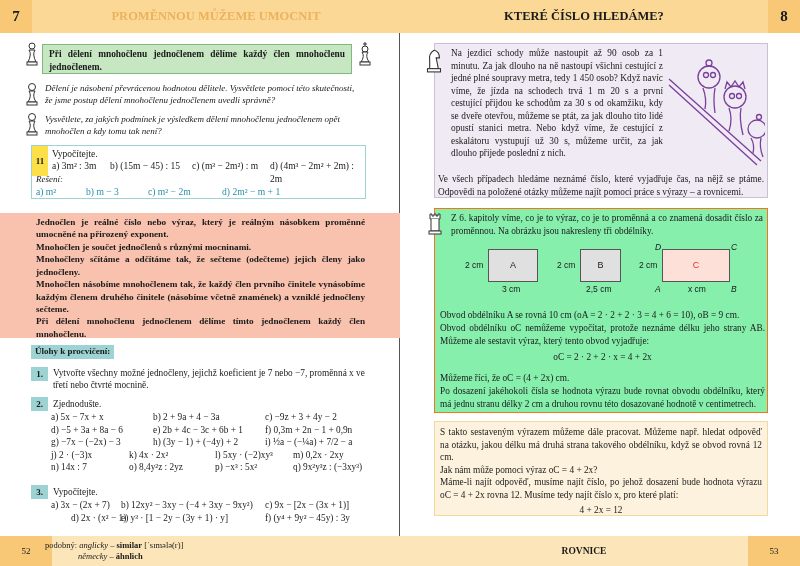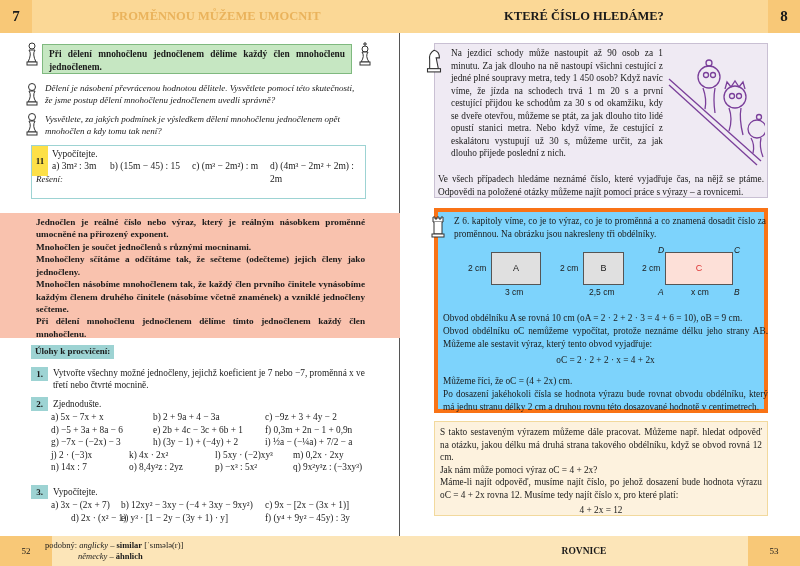--- a/index.html
+++ b/index.html
@@ -36,21 +36,21 @@
 .pink{position:absolute;left:0;top:213px;width:400px;height:125px;background:#f9c2ae;padding:3px 35px 3px 36px;font-weight:bold;font-size:9.2px;text-align:justify;line-height:1.35}
 .pink p{margin:0}
 .tasks{position:absolute;left:31px;top:345px;width:340px}
 .tasks .th{display:inline-block;background:#9dd3d3;font-weight:bold;font-size:9px;padding:1px 4px}
 .tn{display:inline-block;background:#9dd3d3;font-weight:bold;width:17px;text-align:center;font-size:9px;margin-right:5px;height:14px;line-height:14px}
 .task{position:absolute;left:0;width:340px;font-size:9.3px}
 .grid{margin-left:20px;position:relative}
 .grid .ln{position:relative;height:12.5px;white-space:nowrap}
 .grid .ln span{position:absolute;top:0}
 .box{position:absolute;background:#efeaf3;border:1px solid #c9c0d3}
-.box2{position:absolute;background:#7dd3fc;border:4px solid #f97316}
+.box2{position:absolute;background:#86efac;border:1px solid #f97316}
 .box3{position:absolute;background:#fdf2de;border:1px solid #f2d99d}
 .txt{font-size:9.3px;text-align:justify;line-height:1.35}
 .rect{position:absolute;border:1px solid #555;font-family:"Liberation Sans",sans-serif;font-size:9px;text-align:center}
 .dimlbl{position:absolute;font-family:"Liberation Sans",sans-serif;font-size:8.5px}
 .center{text-align:center}
 .it{font-style:italic}
 </style>
 </head>
 <body>
 
@@ -94,20 +94,26 @@
       <div class="body">
         <div>Vypočítejte.</div>
         <div class="row" style="position:relative;height:13px">
           <span style="position:absolute;left:0">a) 3m² : 3m</span>
           <span style="position:absolute;left:58px">b) (15m − 45) : 15</span>
           <span style="position:absolute;left:140px">c) (m³ − 2m²) : m</span>
           <span style="position:absolute;left:218px">d) (4m³ − 2m² + 2m) : 2m</span>
         </div>
       </div>
       <div class="sol-title">Řešení:</div>
+      <div class="row sol" style="position:relative;height:13px">
+        <span style="position:absolute;left:0">a) m²</span>
+        <span style="position:absolute;left:50px">b) m − 3</span>
+        <span style="position:absolute;left:112px">c) m² − 2m</span>
+        <span style="position:absolute;left:186px">d) 2m² − m + 1</span>
+      </div>
     </div>
 
     <div class="pink">
       <p>Jednočlen je reálné číslo nebo výraz, který je reálným násobkem proměnné umocněné na přirozený exponent.</p>
       <p>Mnohočlen je součet jednočlenů s různými mocninami.</p>
       <p>Mnohočleny sčítáme a odčítáme tak, že sečteme (odečteme) jejich členy jako jednočleny.</p>
       <p>Mnohočlen násobíme mnohočlenem tak, že každý člen prvního činitele vynásobíme každým členem druhého činitele (násobíme včetně znamének) a vzniklé jednočleny sečteme.</p>
       <p>Při dělení mnohočlenu jednočlenem dělíme tímto jednočlenem každý člen mnohočlenu.</p>
     </div>
 

